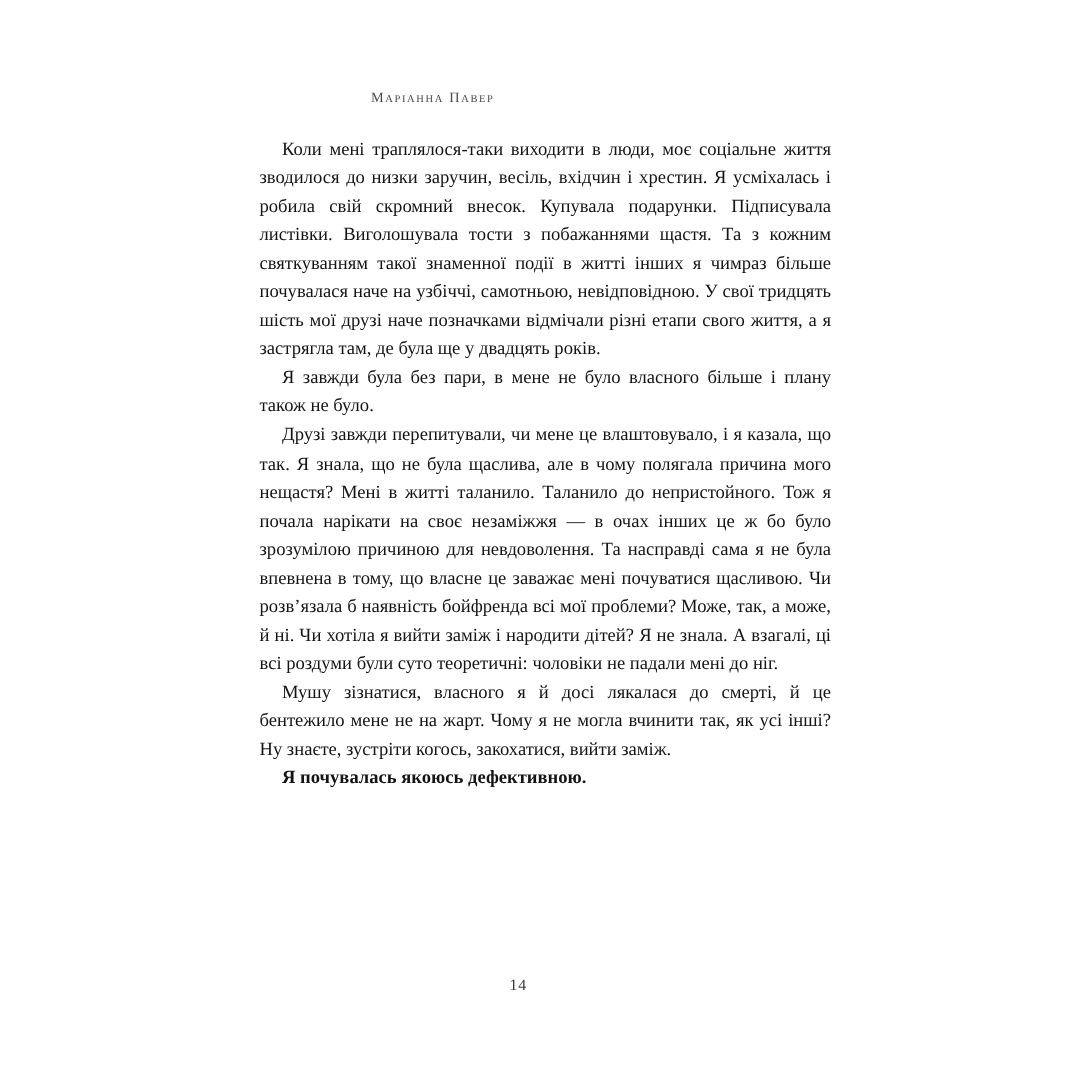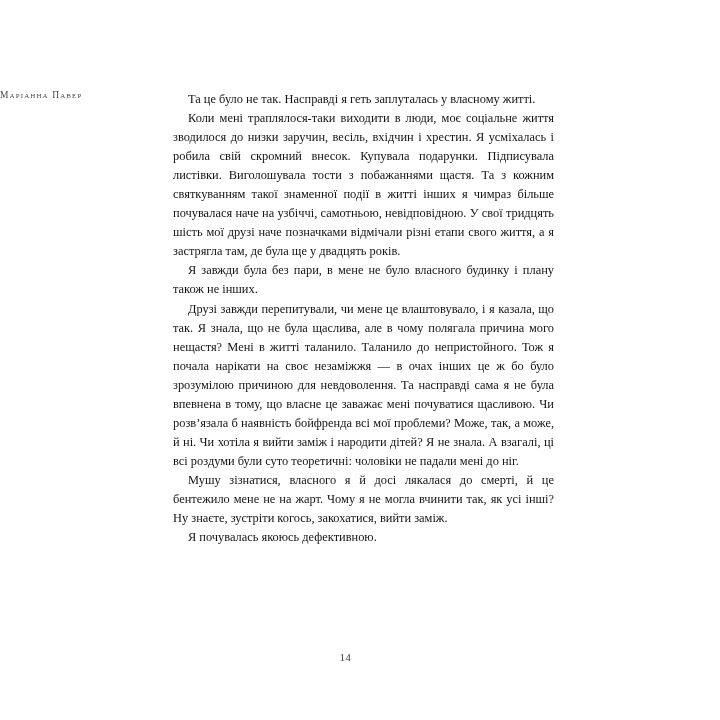--- a/index.html
+++ b/index.html
@@ -24,29 +24,29 @@
     background: #ffffff;
     box-sizing: border-box;
   }
 
   
   .running-head {
     position: absolute;
     top: 62px;
     left: 0;
     width: 577px;
+    text-align: center;
     font-family: "Liberation Serif", "DejaVu Serif", serif;
     font-size: 9.5px;
     letter-spacing: 1.1px;
     color: #4a4a4a;
     font-variant: small-caps;
     text-transform: none;
     line-height: 1;
     white-space: pre;
-    margin-top: 29px;
   }
 
   
   .textblock {
     position: absolute;
     top: 90px;
     left: 173px;
     width: 381px;
     font-size: 12.4px;
     line-height: 19.05px;
@@ -57,20 +57,21 @@
     -webkit-hyphens: manual;
   }
 
   .textblock p {
     margin: 0;
     text-indent: 15px;
     text-align: justify;
   }
   .textblock p:last-of-type {
     text-align: left;
+    font-weight: bold;
   }
 
   
   .folio {
     position: absolute;
     top: 653px;
     left: 0;
     width: 691px;
     text-align: center;
     font-size: 10.5px;
@@ -80,23 +81,22 @@
   }
 </style>
 </head>
 <body>
 
 <div class="page">
 
   <div class="running-head">Маріанна Павер</div>
 
   <div class="textblock">
-    <p>Та це було не так. Насправді я геть заплуталась у власному житті.</p>
     <p>Коли мені траплялося-таки виходити в люди, моє соціальне життя зводилося до низки заручин, весіль, вхідчин і хрестин. Я усміхалась і робила свій скромний внесок. Купувала подарунки. Підписувала листівки. Виголошувала тости з побажаннями щастя. Та з кожним святкуванням такої знаменної події в житті інших я чимраз більше почувалася наче на узбіччі, самотньою, невідповідною. У свої тридцять шість мої друзі наче позначками відмічали різні етапи свого життя, а я застрягла там, де була ще у двадцять років.</p>
-    <p>Я завжди була без пари, в мене не було власного будинку і плану також не інших.</p>
+    <p>Я завжди була без пари, в мене не було власного більше і плану також не було.</p>
     <p>Друзі завжди перепитували, чи мене це влаштовувало, і я казала, що так. Я знала, що не була щаслива, але в чому полягала причина мого нещастя? Мені в житті таланило. Таланило до непристойного. Тож я почала нарікати на своє незаміжжя — в очах інших це ж бо було зрозумілою причиною для невдоволення. Та насправді сама я не була впевнена в тому, що власне це заважає мені почуватися щасливою. Чи розв’язала б наявність бойфренда всі мої проблеми? Може, так, а може, й ні. Чи хотіла я вийти заміж і народити дітей? Я не знала. А взагалі, ці всі роздуми були суто теоретичні: чоловіки не падали мені до ніг.</p>
     <p>Мушу зізнатися, власного я й досі лякалася до смерті, й це бентежило мене не на жарт. Чому я не могла вчинити так, як усі інші? Ну знаєте, зустріти когось, закохатися, вийти заміж.</p>
     <p>Я почувалась якоюсь дефективною.</p>
   </div>
 
   <div class="folio">14</div>
 
 </div>
 
 </body></html>

